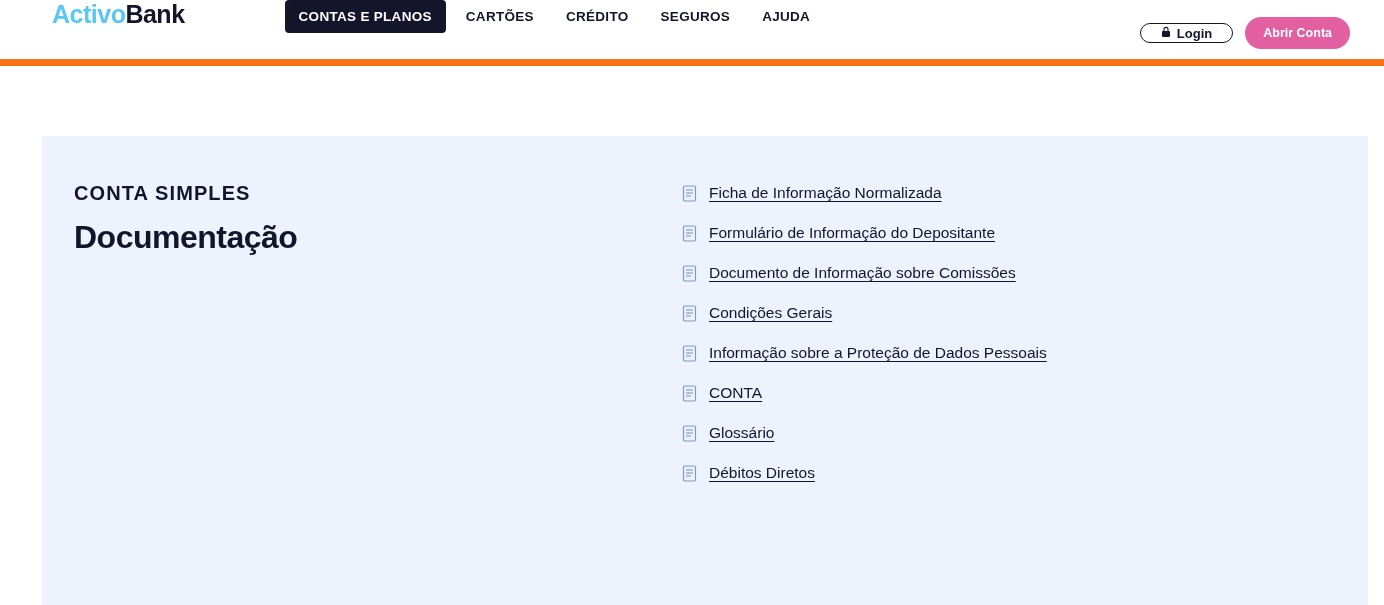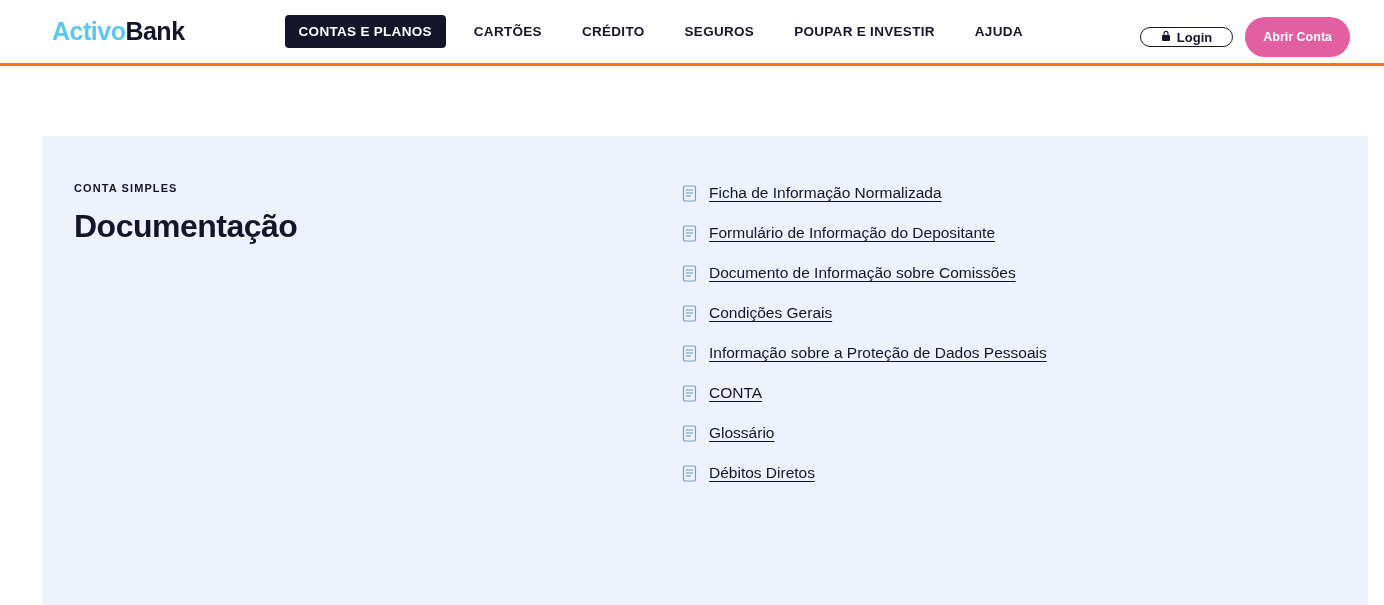--- a/index.html
+++ b/index.html
@@ -12,38 +12,38 @@
     font-family: "Liberation Sans", sans-serif;
     overflow: hidden;
   }
 
   
   .header {
     position: relative;
     height: 66px;
     background: #ffffff;
     display: flex;
-    align-items: center;
+    align-items: flex-start;
     padding: 0 40px 0 52px;
-    border-bottom: 3px solid #f97316;
+    border-bottom: 7px solid #f97316;
   }
   .logo {
     font-size: 25px;
     font-weight: bold;
     letter-spacing: -0.5px;
     white-space: nowrap;
     user-select: none;
   }
   .logo .logo-a { color: #59c7f2; }
   .logo .logo-b { color: #14142b; }
 
   .nav {
     display: flex;
     align-items: center;
-    gap: 16px;
+    gap: 8px;
     margin-left: 100px;
   }
   .nav-item {
     font-size: 13.5px;
     font-weight: bold;
     letter-spacing: 0.3px;
     color: #14142b;
     padding: 8px 12px;
     white-space: nowrap;
     cursor: pointer;
@@ -79,38 +79,38 @@
   }
   .btn-open {
     background: #e25fa2;
     color: #ffffff;
     border: none;
     border-radius: 20px;
     font-size: 12.5px;
     font-weight: bold;
     padding: 9px 18px;
     cursor: pointer;
-    height: 40px;
+    height: 32px;
     white-space: nowrap;
   }
 
   
   .panel {
     margin: 70px 16px 0 42px;
     background: #eef2fd;
     min-height: 470px;
     padding: 46px 0 0 0;
     display: flex;
   }
   .panel-left {
     width: 640px;
     padding-left: 32px;
   }
   .eyebrow {
-    font-size: 11px;
+    font-size: 20px;
     font-weight: bold;
     letter-spacing: 1.1px;
     color: #14142b;
     margin: 0 0 14px 0;
   }
   .title {
     font-size: 32px;
     font-weight: bold;
     color: #14142b;
     margin: 0 0 30px 0;
@@ -159,21 +159,20 @@
 
   <div class="logo">
     <span class="logo-a">Activo</span><span class="logo-b">Bank</span>
   </div>
 
   <nav class="nav">
     <div class="nav-item active">CONTAS E PLANOS</div>
     <div class="nav-item">CARTÕES</div>
     <div class="nav-item">CRÉDITO</div>
     <div class="nav-item">SEGUROS</div>
-    <div class="nav-item">POUPAR E INVESTIR</div>
     <div class="nav-item">AJUDA</div>
   </nav>
 
   <div class="header-right">
     <button class="btn-login">
       <span>
         <svg width="10" height="12" viewBox="0 0 10 12" fill="none" xmlns="http://www.w3.org/2000/svg">
           <rect x="1" y="5" width="8" height="6" rx="1" fill="#14142b"></rect>
           <path d="M3 5V3.4A2 2 0 0 1 7 3.4V5" stroke="#14142b" stroke-width="1.1" fill="none"></path>
         </svg>

